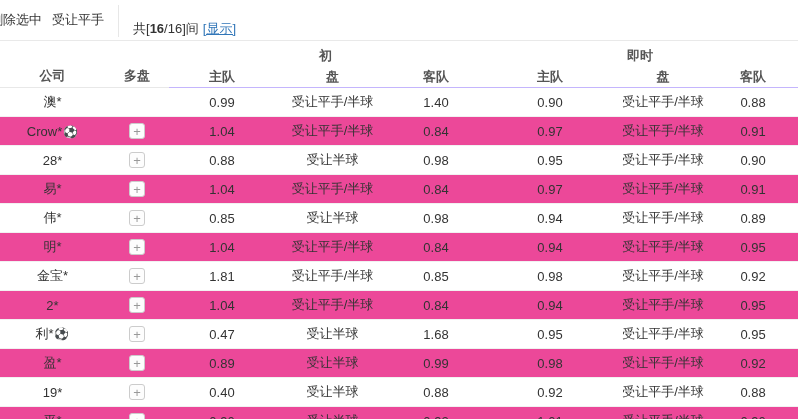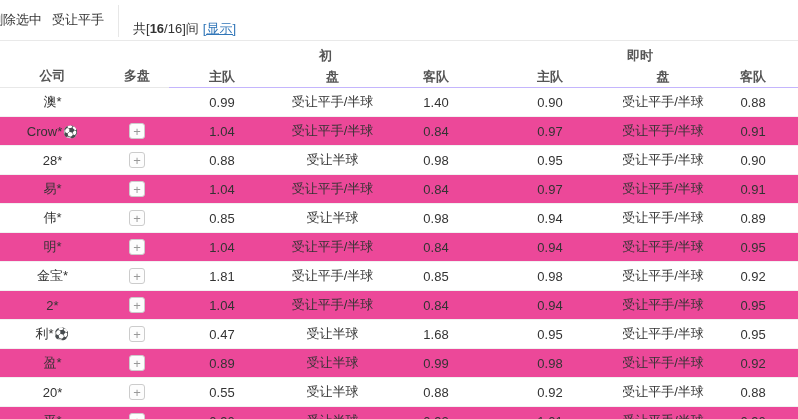--- a/index.html
+++ b/index.html
@@ -231,23 +231,23 @@
         <td><span>盈*</span></td>
         <td><button class="plus-btn">+</button></td>
         <td>0.89</td>
         <td>受让半球</td>
         <td>0.99</td>
         <td>0.98</td>
         <td>受让平手/半球</td>
         <td>0.92</td>
       </tr>
       <tr>
-        <td><span>20*</span></td>
-        <td><button class="plus-btn">+</button></td>
-        <td>0.55</td>
+        <td><span>19*</span></td>
+        <td><button class="plus-btn">+</button></td>
+        <td>0.40</td>
         <td>受让半球</td>
         <td>0.88</td>
         <td>0.92</td>
         <td>受让平手/半球</td>
         <td>0.88</td>
       </tr>
       <tr class="alt">
         <td><span>平*</span></td>
         <td><button class="plus-btn">+</button></td>
         <td>0.90</td>

